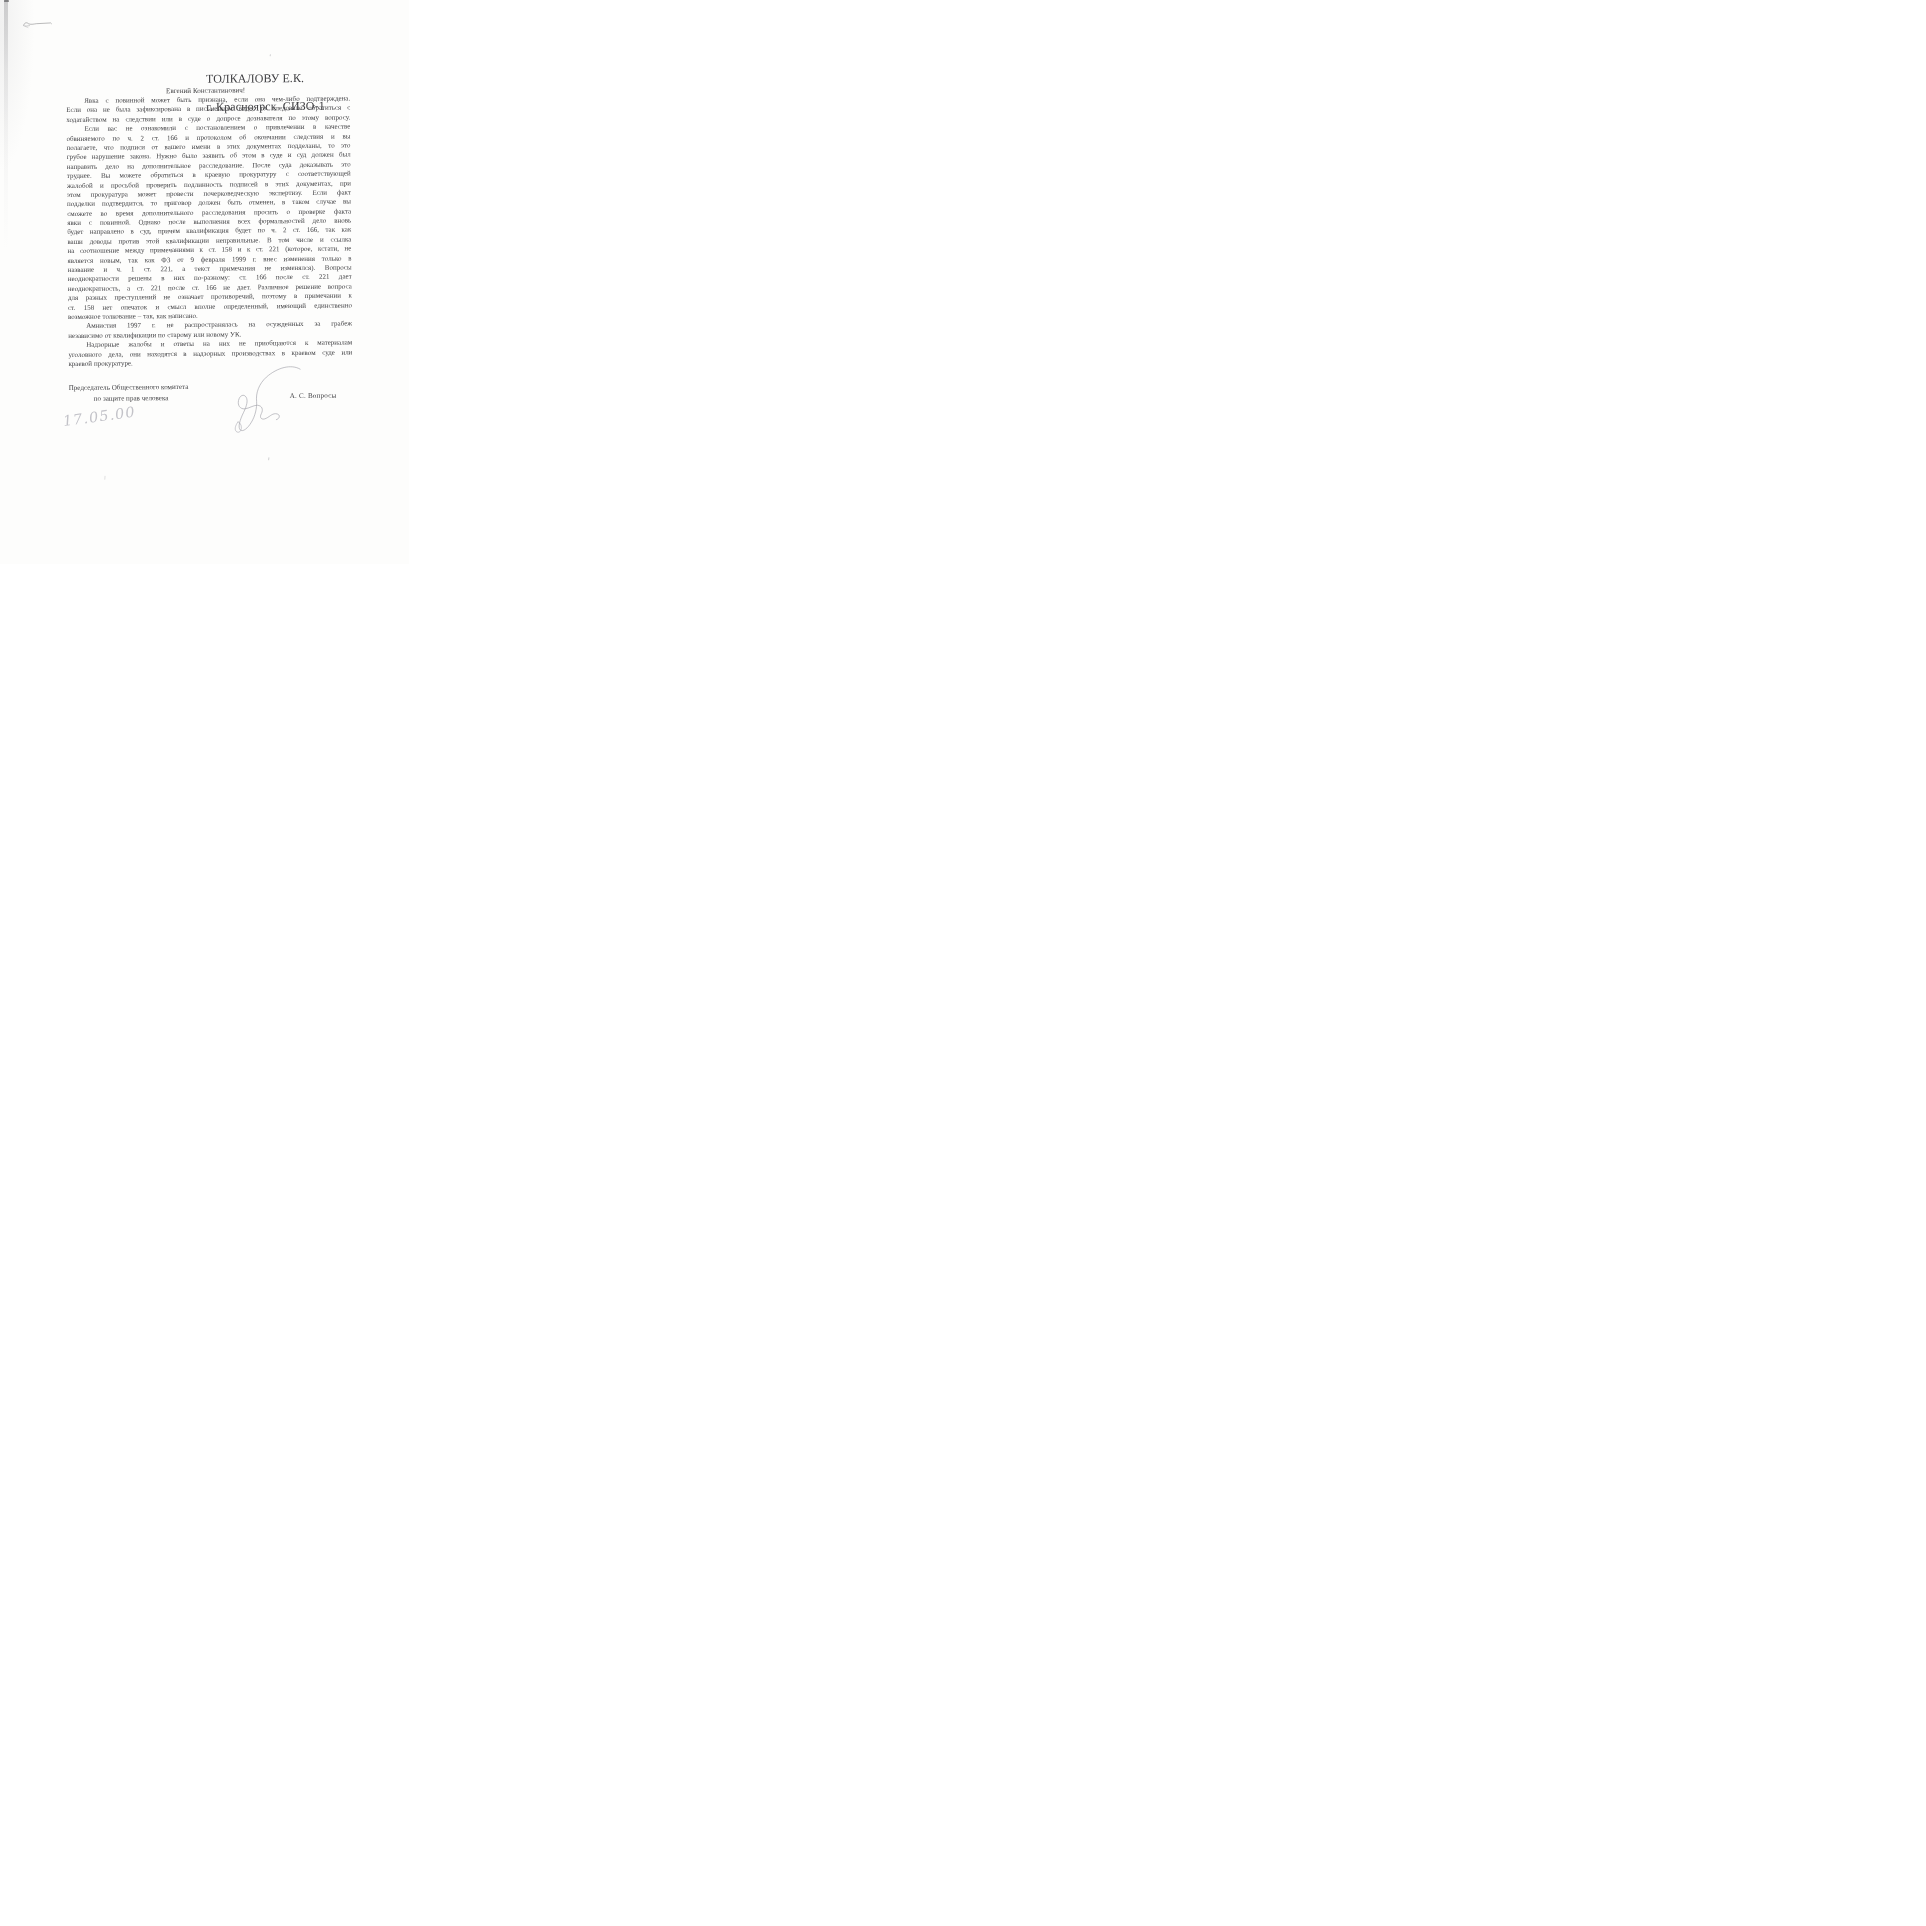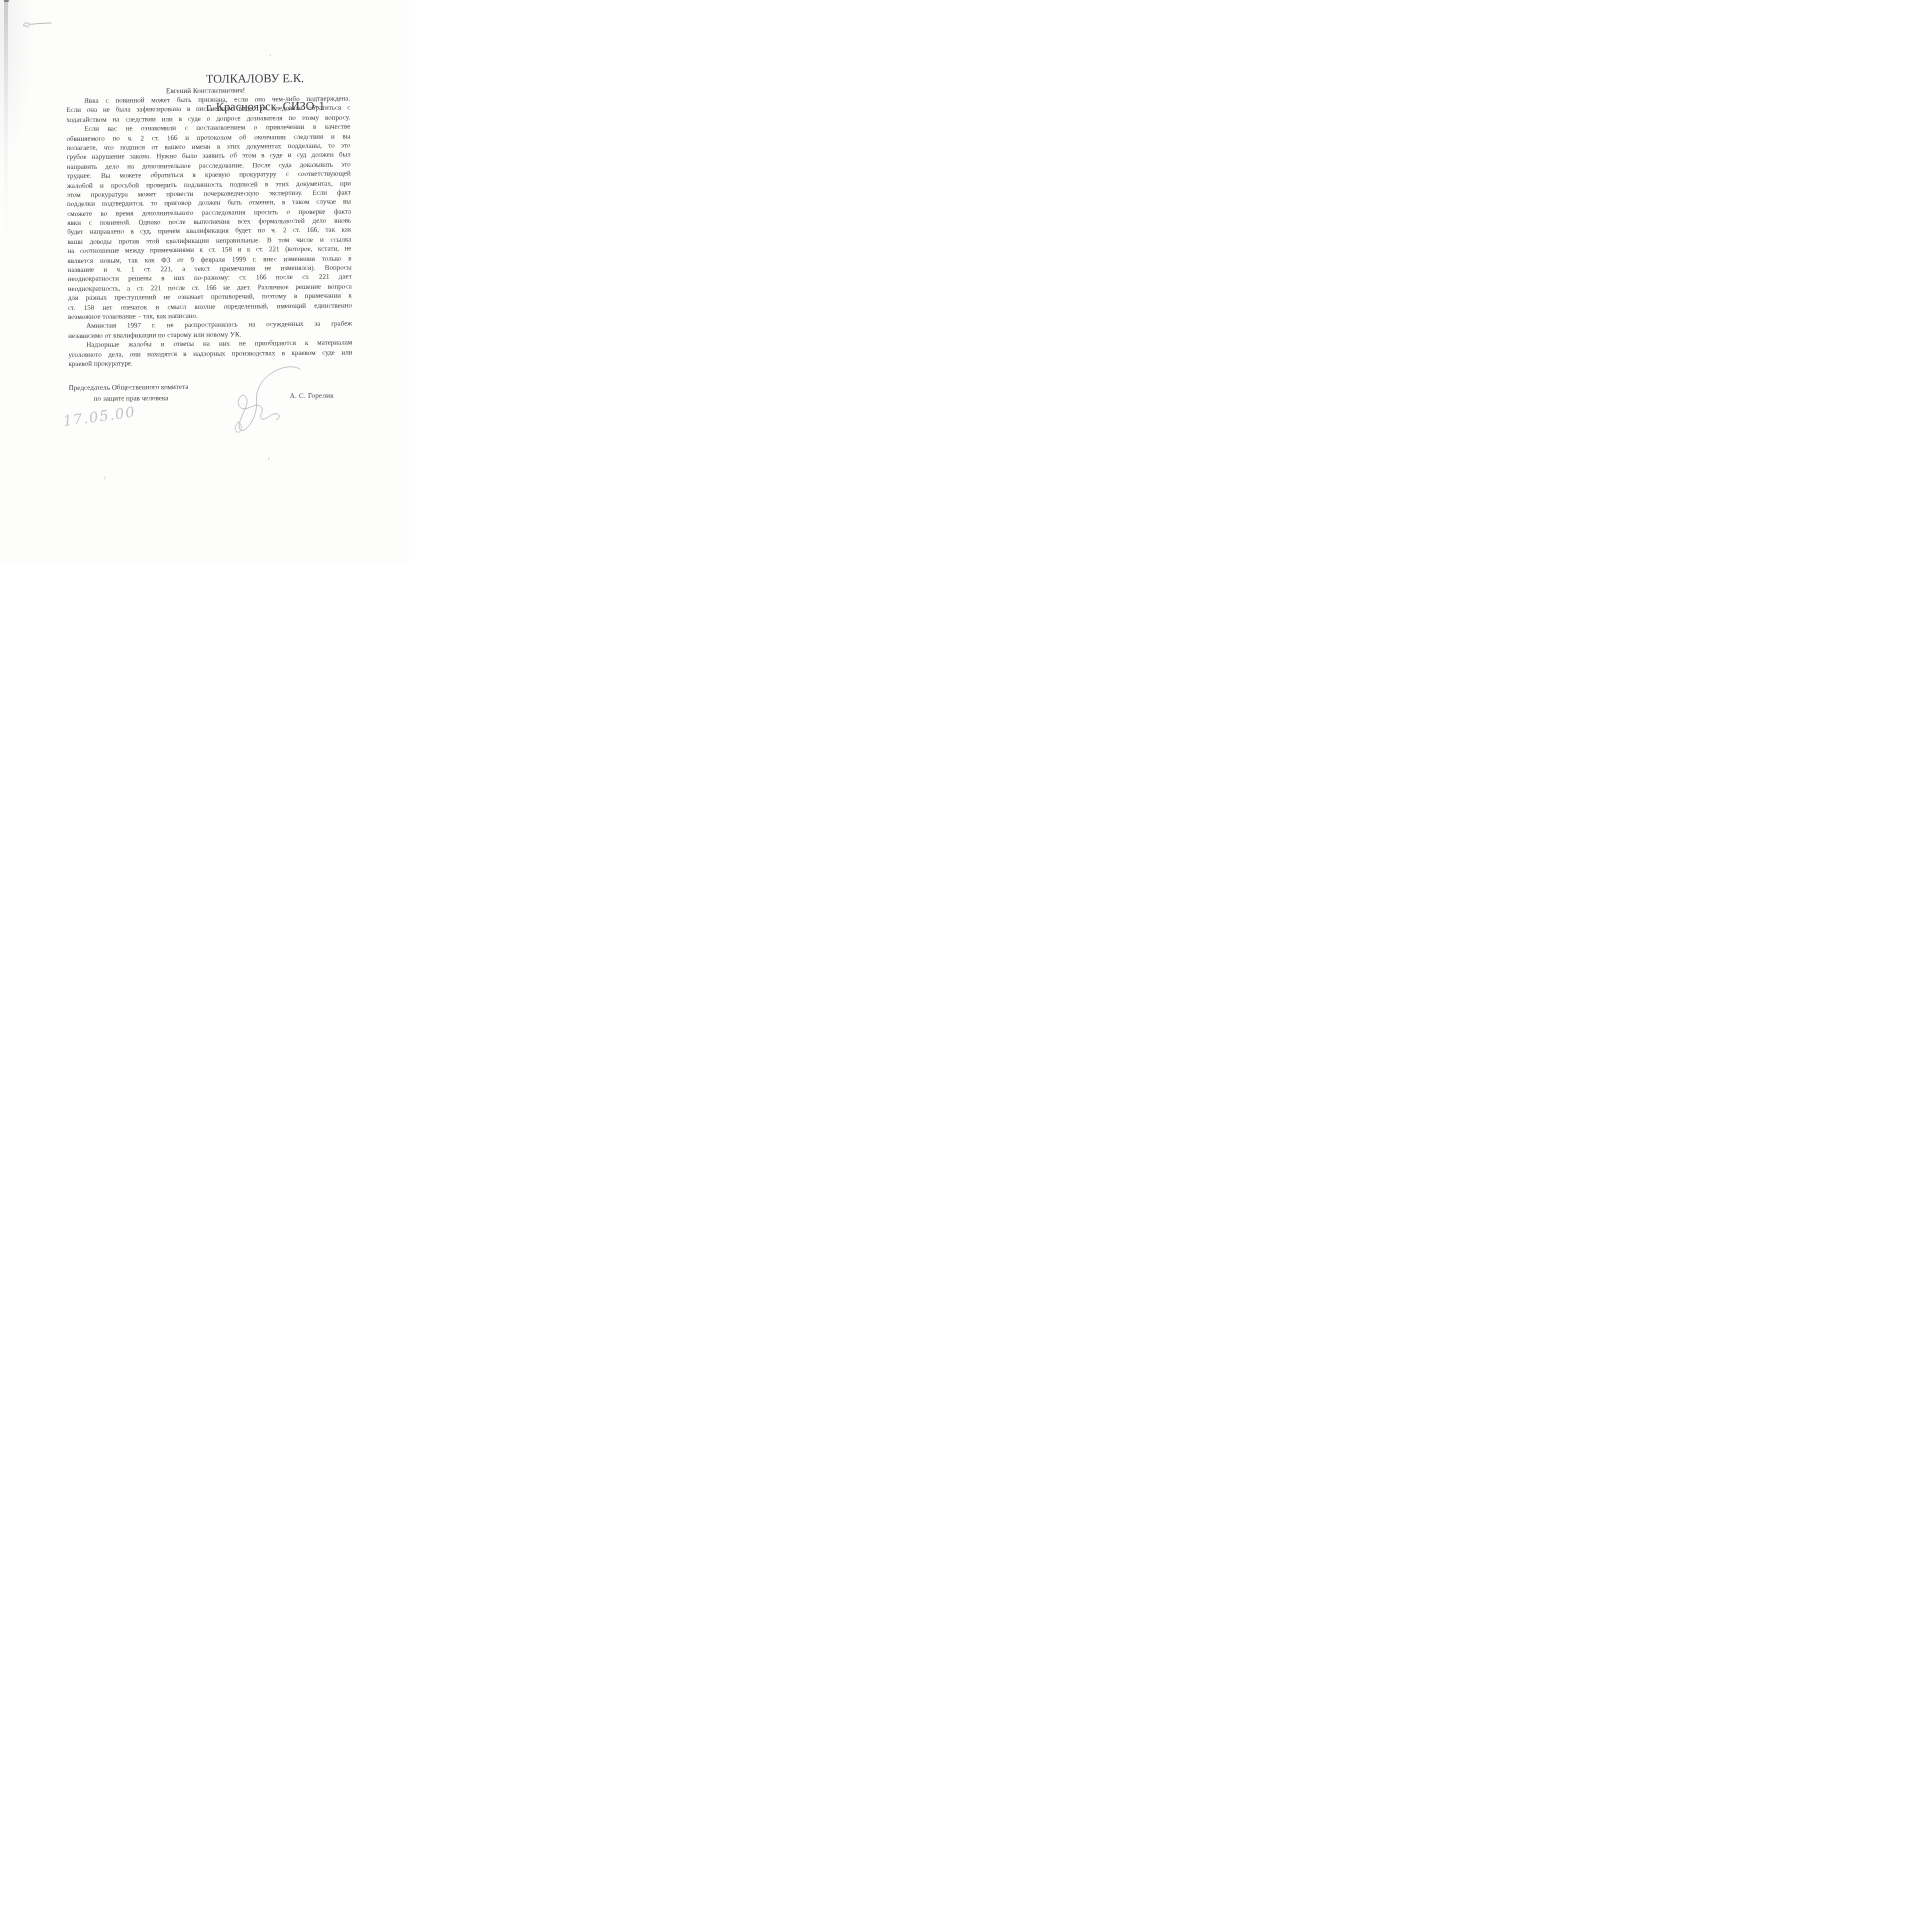--- a/index.html
+++ b/index.html
@@ -142,21 +142,21 @@
 
     <svg class="signature-svg" viewBox="0 0 210 190">
       <path d="M199,16 C176,2 140,11 111,36 C91,54 83,77 85,99 C86,116 81,137 71,153
                C62,168 49,179 42,173 C35,166 41,147 51,127 C59,111 63,97 58,88
                C52,78 41,83 38,96 C35,109 42,119 54,118 C66,117 75,109 87,109
                C99,110 103,120 97,131 C91,142 98,149 110,143 C120,138 127,129 138,132
                C147,134 145,145 136,147" fill="none" stroke="#a3a3ab" stroke-width="2" stroke-linecap="round" opacity="0.85"></path>
       <path d="M36,152 C28,162 26,174 33,178 C41,182 47,172 44,161 C42,155 38,152 36,152" fill="none" stroke="#a3a3ab" stroke-width="1.8" stroke-linecap="round" opacity="0.75"></path>
     </svg>
 
-    <div class="sign-name">А. С. Горелик</div>
+    <div class="sign-name">А. С. Вопросы</div>
 
     <div class="hand-date">17.05.00</div>
 
     <div class="speck s1"></div>
     <div class="speck s2"></div>
     <div class="speck s3"></div>
 
   </div>
 </div>
 

